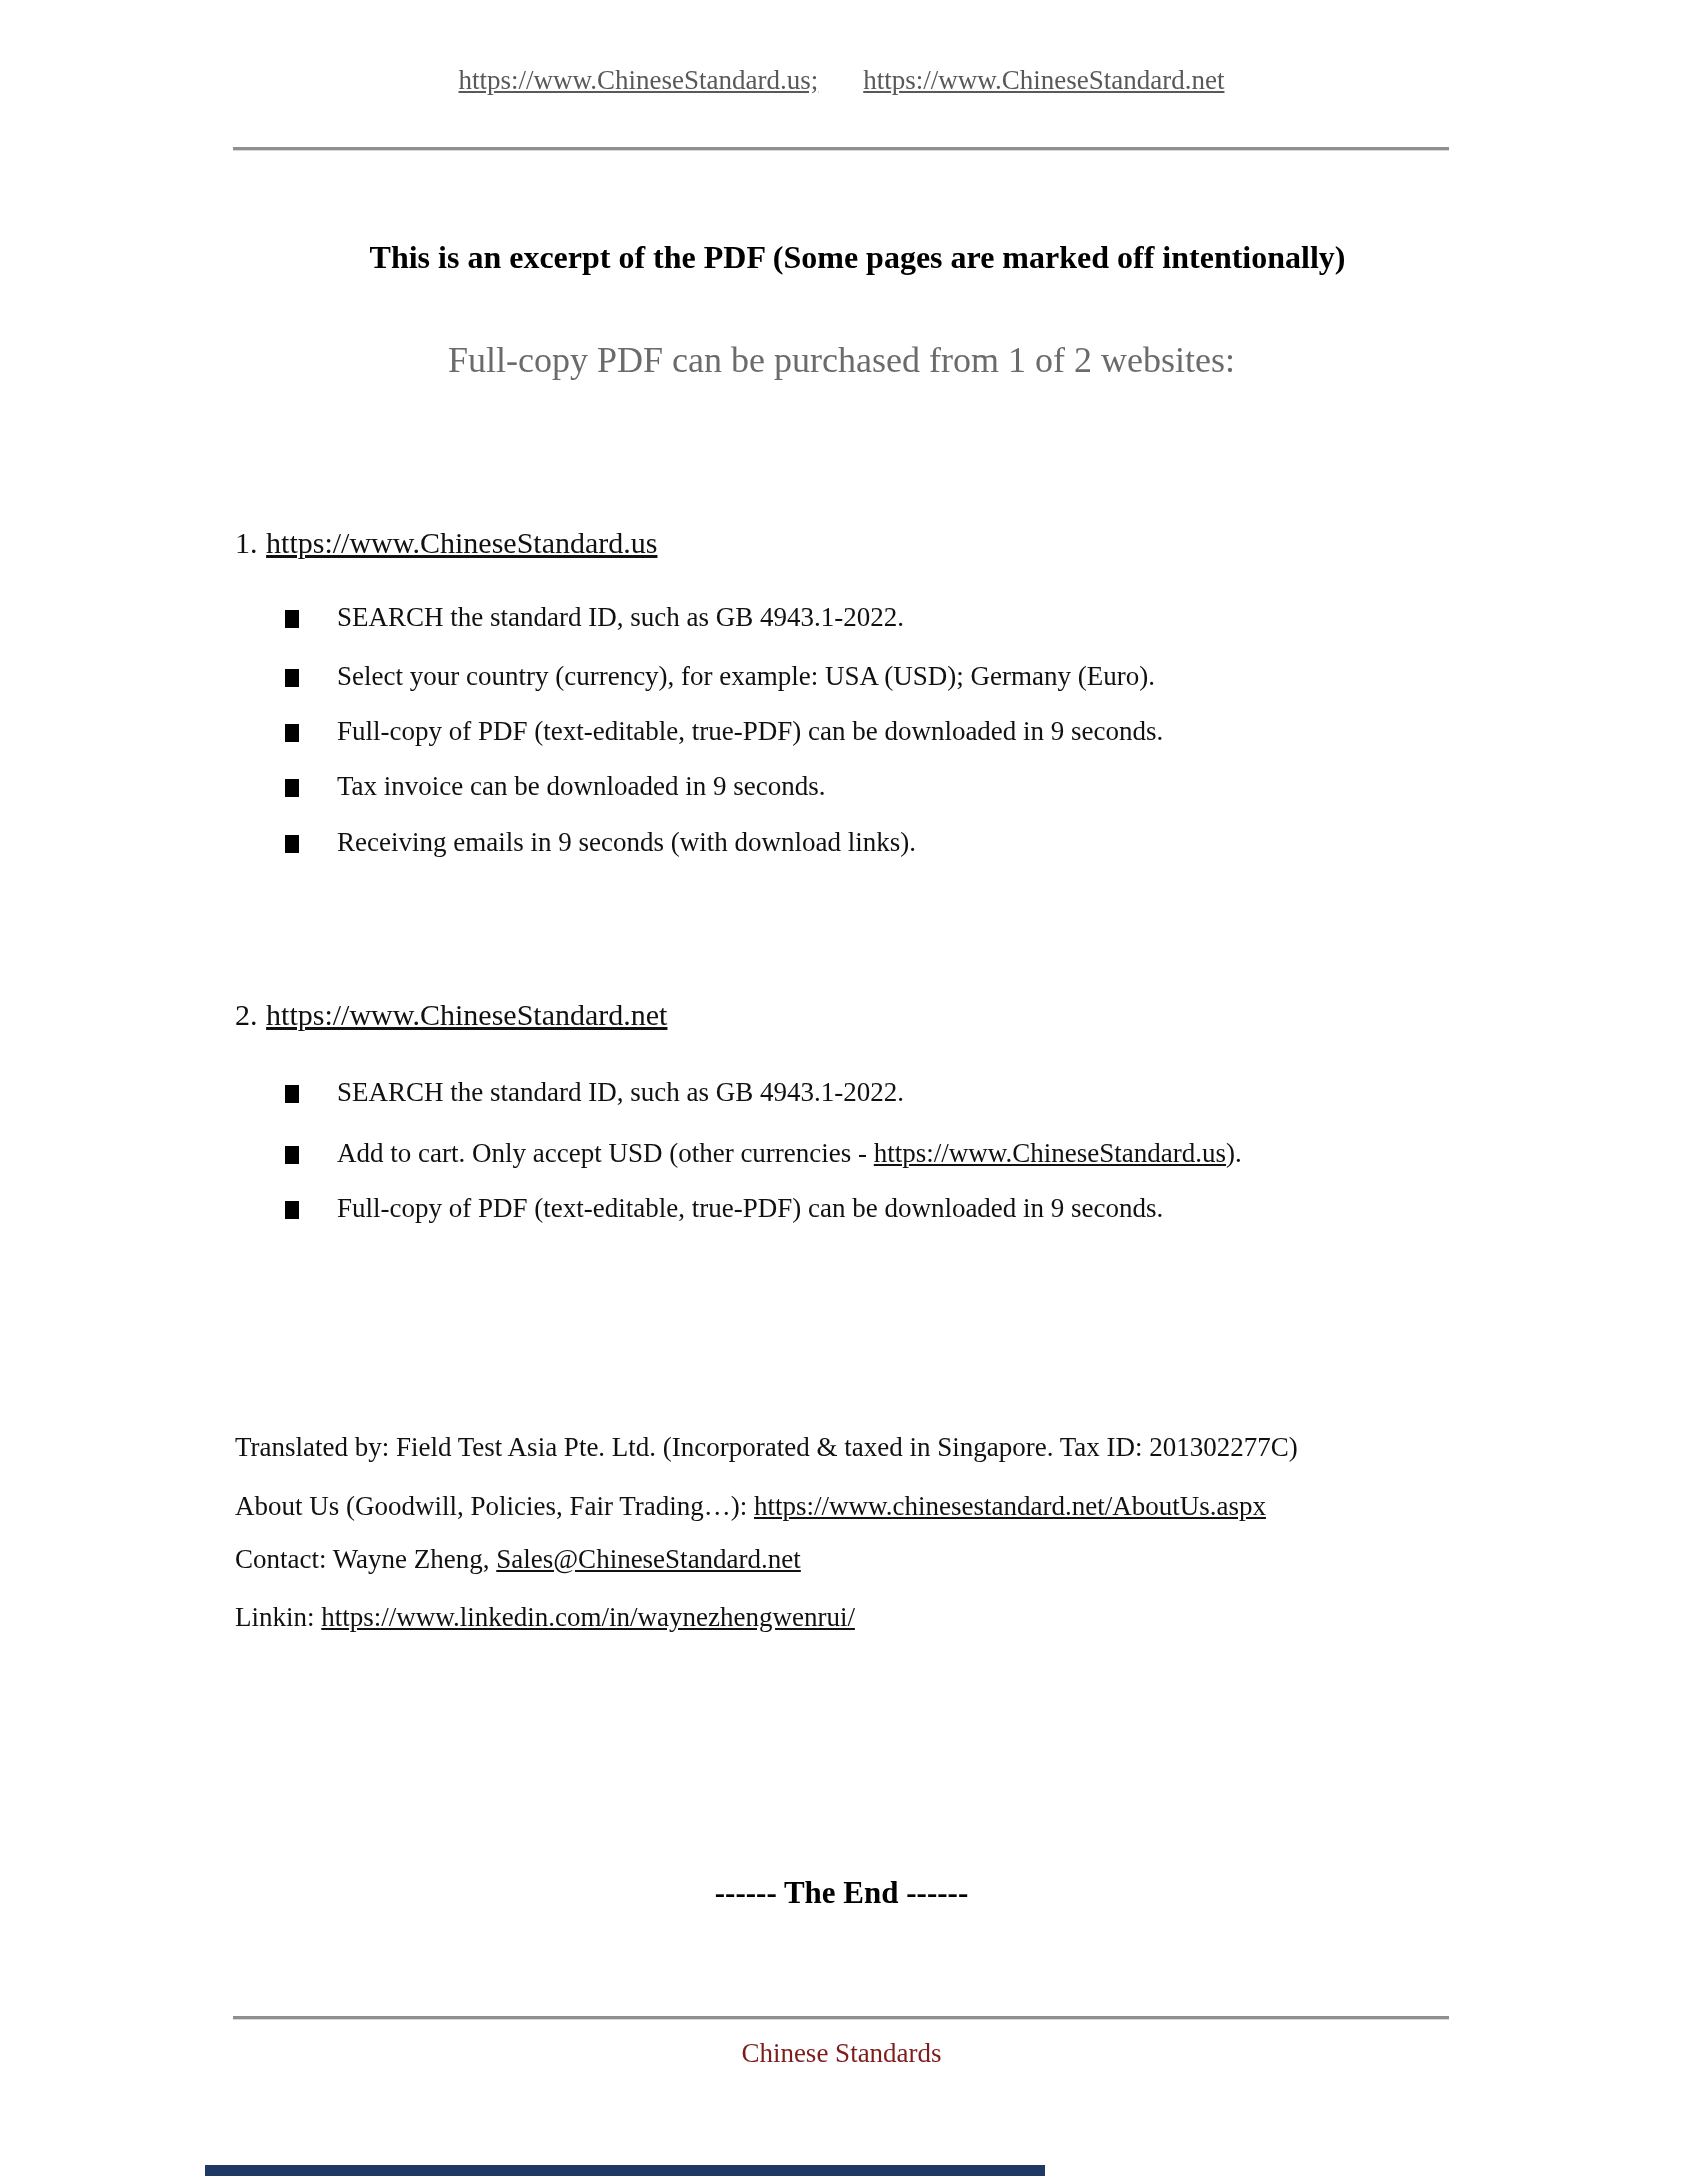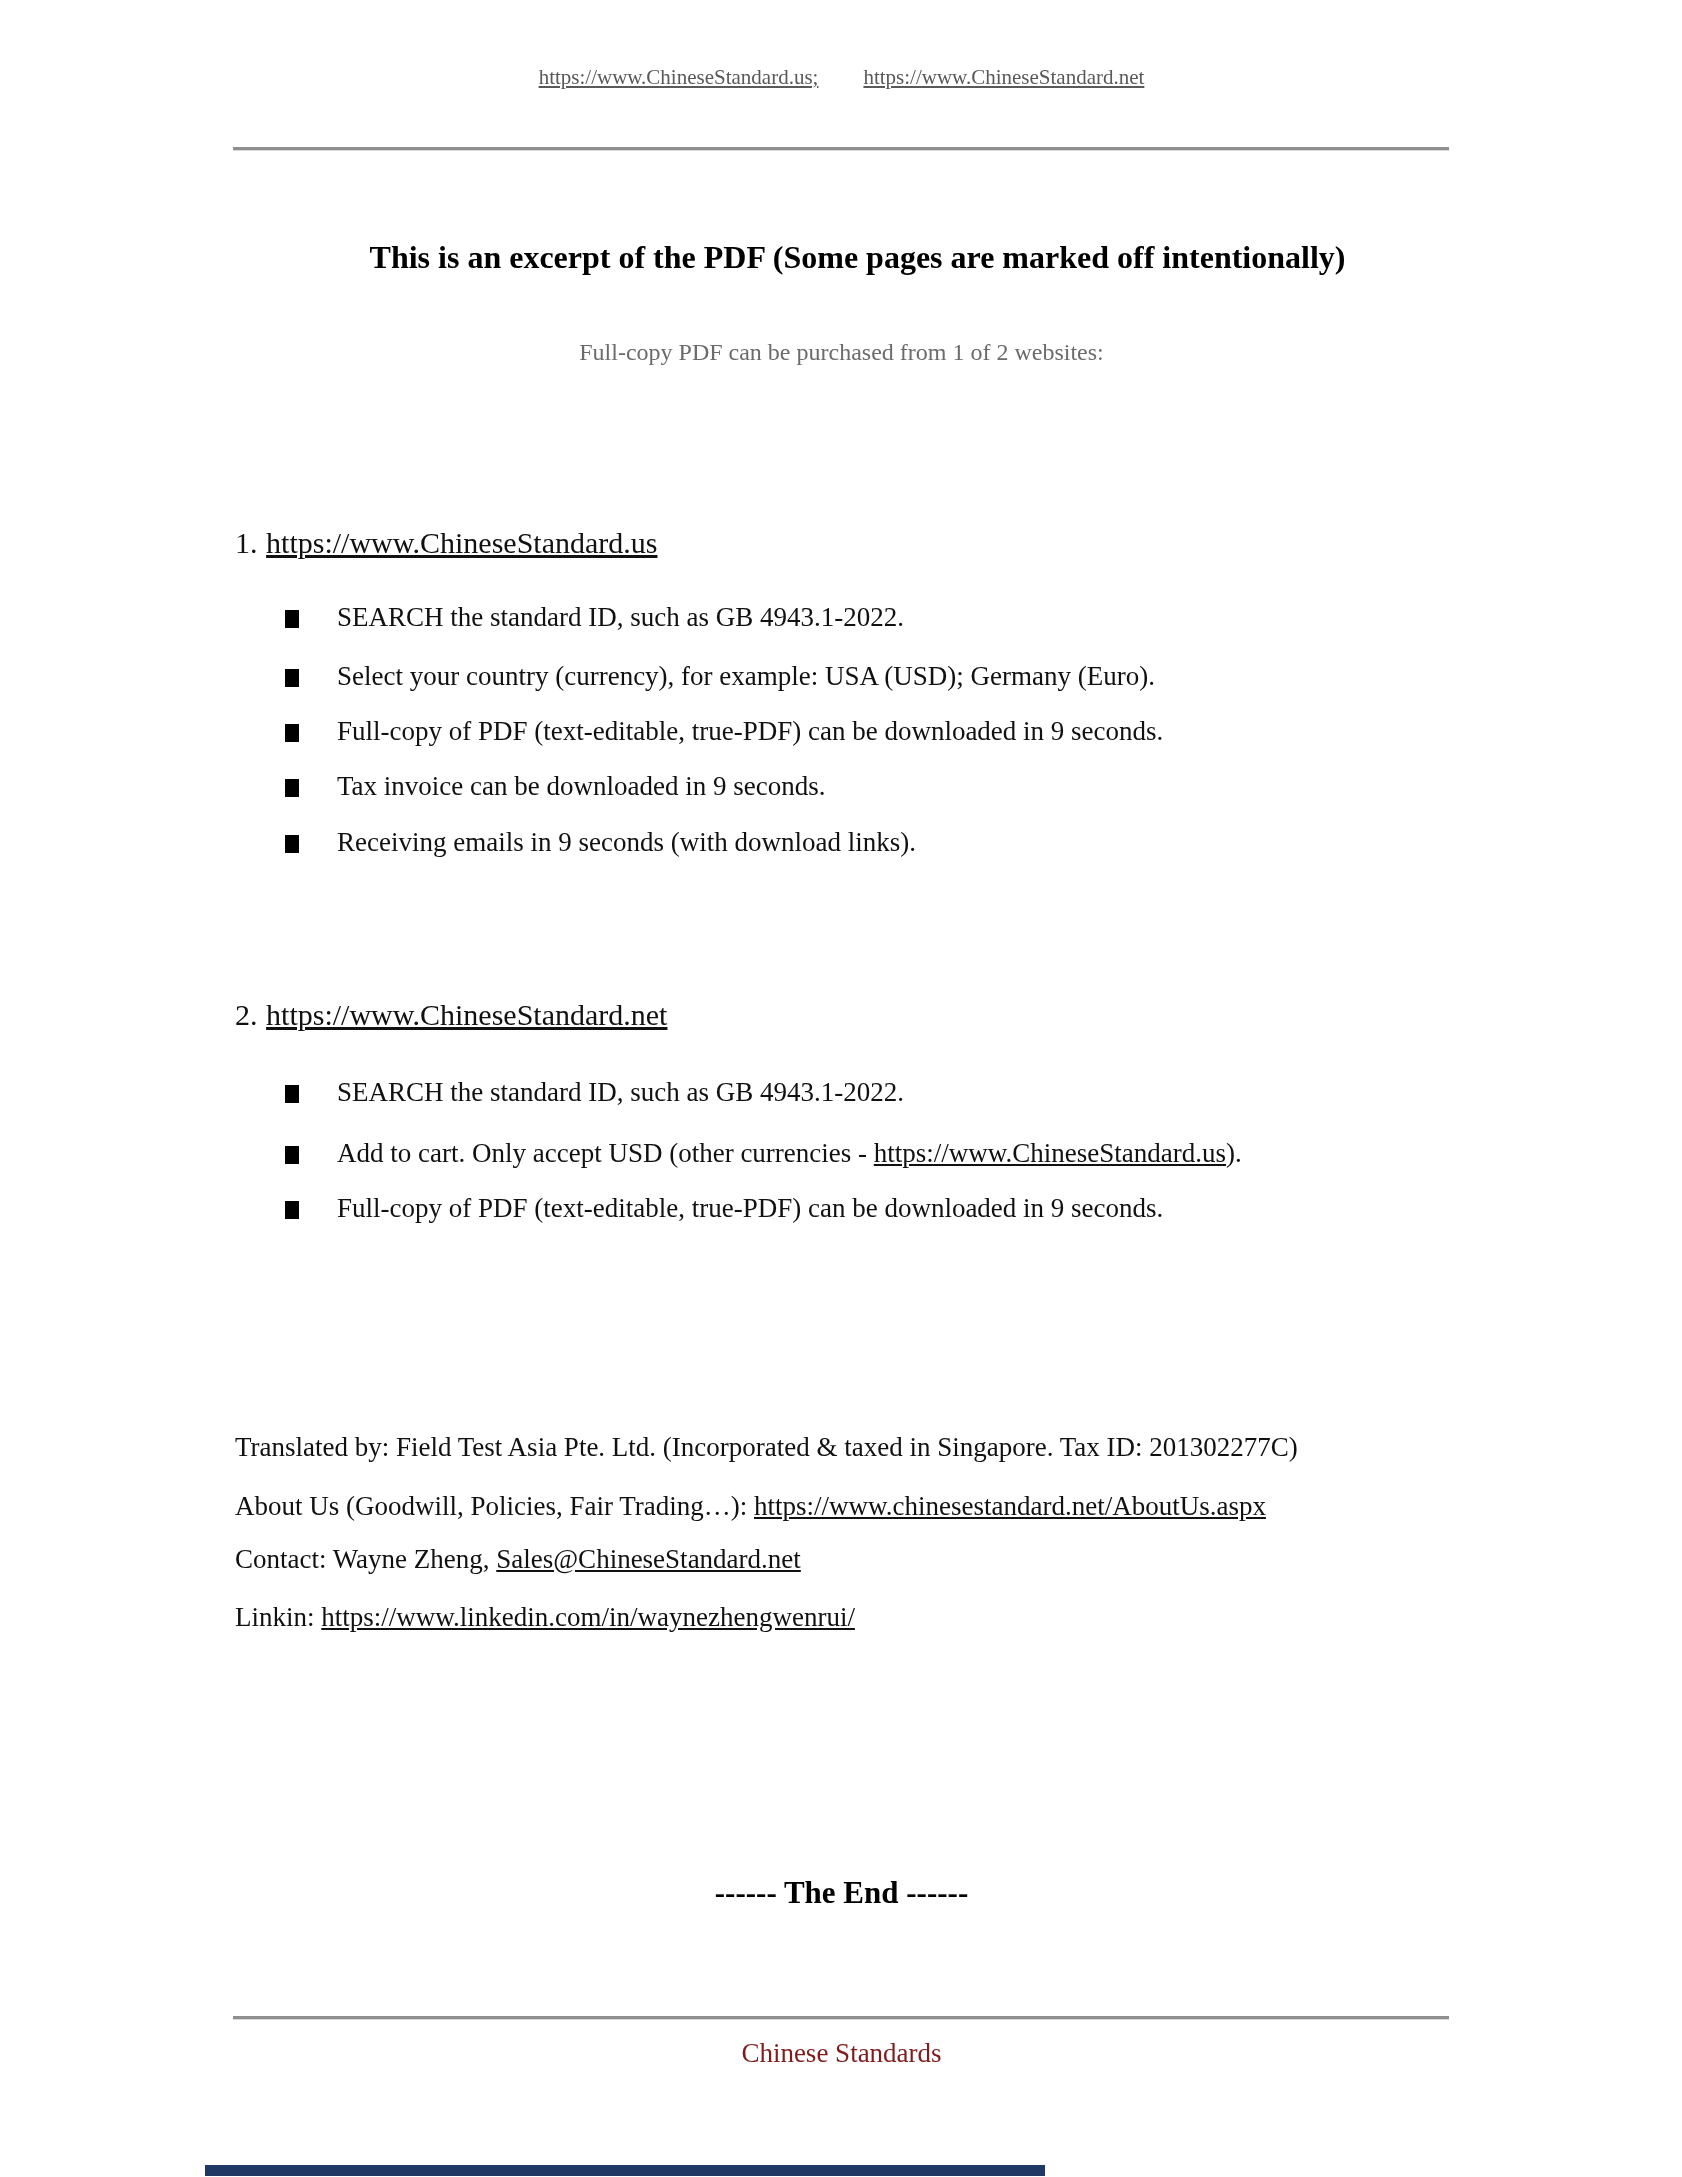--- a/index.html
+++ b/index.html
@@ -14,21 +14,21 @@
   }
   .abs { position: absolute; }
   .center { left: 0; width: 1683px; text-align: center; }
 
   
   .header-row {
     top: 66px;
     display: flex;
     justify-content: center;
     gap: 45px;
-    font-size: 21px;
+    font-size: 27px;
     line-height: 1.1;
   }
   .glink {
     color: #595959;
     text-decoration: underline;
     text-decoration-color: #595959;
     cursor: pointer;
   }
   .rule {
     left: 233px;
@@ -42,21 +42,21 @@
 
   .title {
     top: 239px;
     font-size: 32px;
     font-weight: bold;
     color: #000000;
     padding-left: 16px;
   }
   .subtitle {
     top: 339px;
-    font-size: 24px;
+    font-size: 36px;
     color: #6b6b6b;
   }
 
   .sec-heading {
     left: 235px;
     font-size: 30px;
     color: #111111;
     white-space: nowrap;
   }
   .sec-heading .num { padding-right: 8.6px; }

